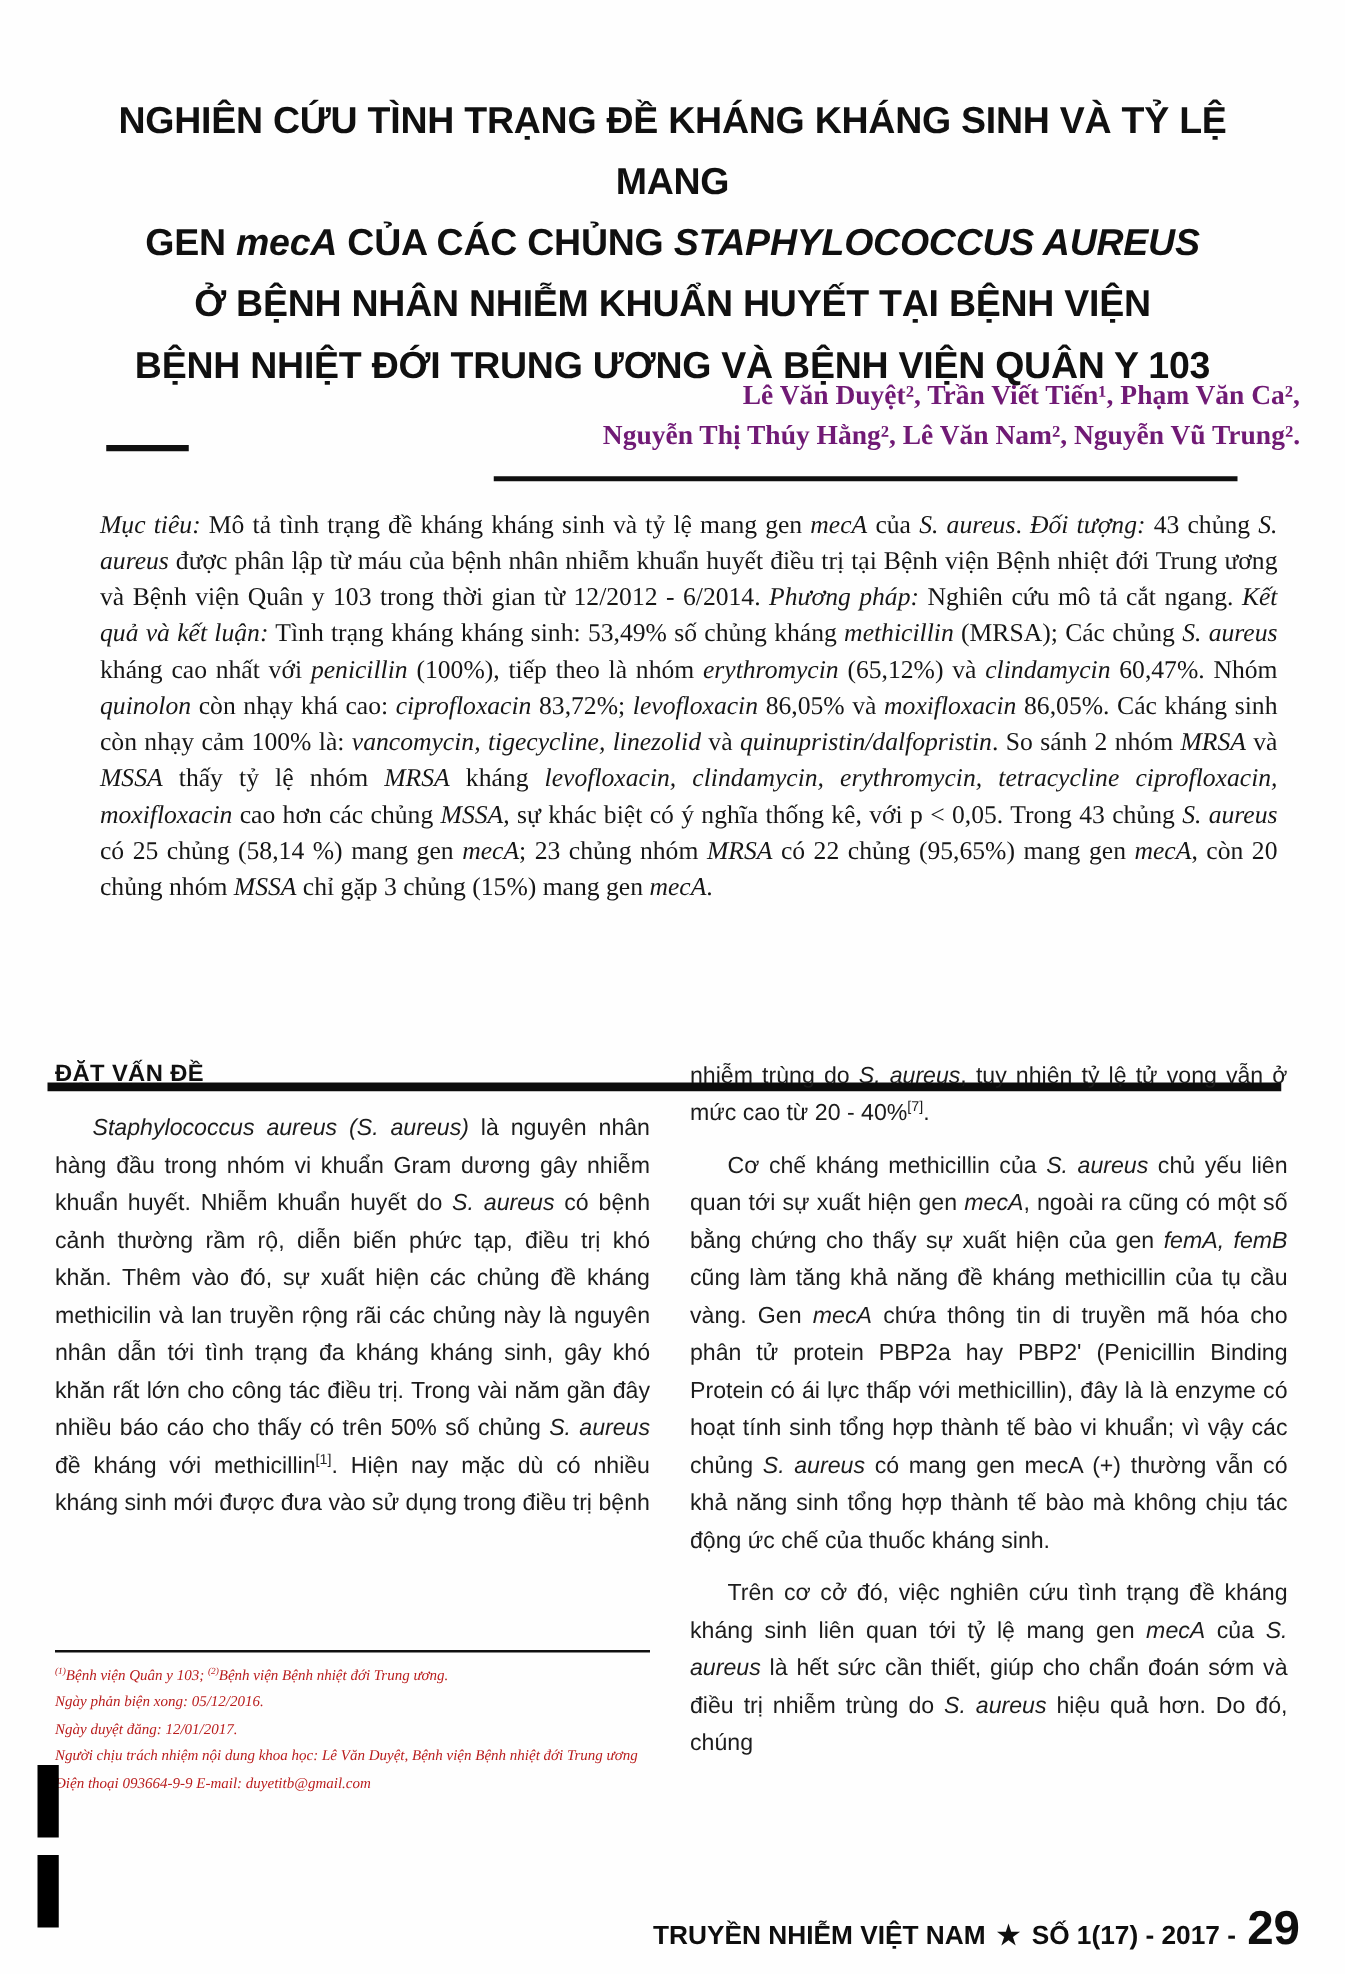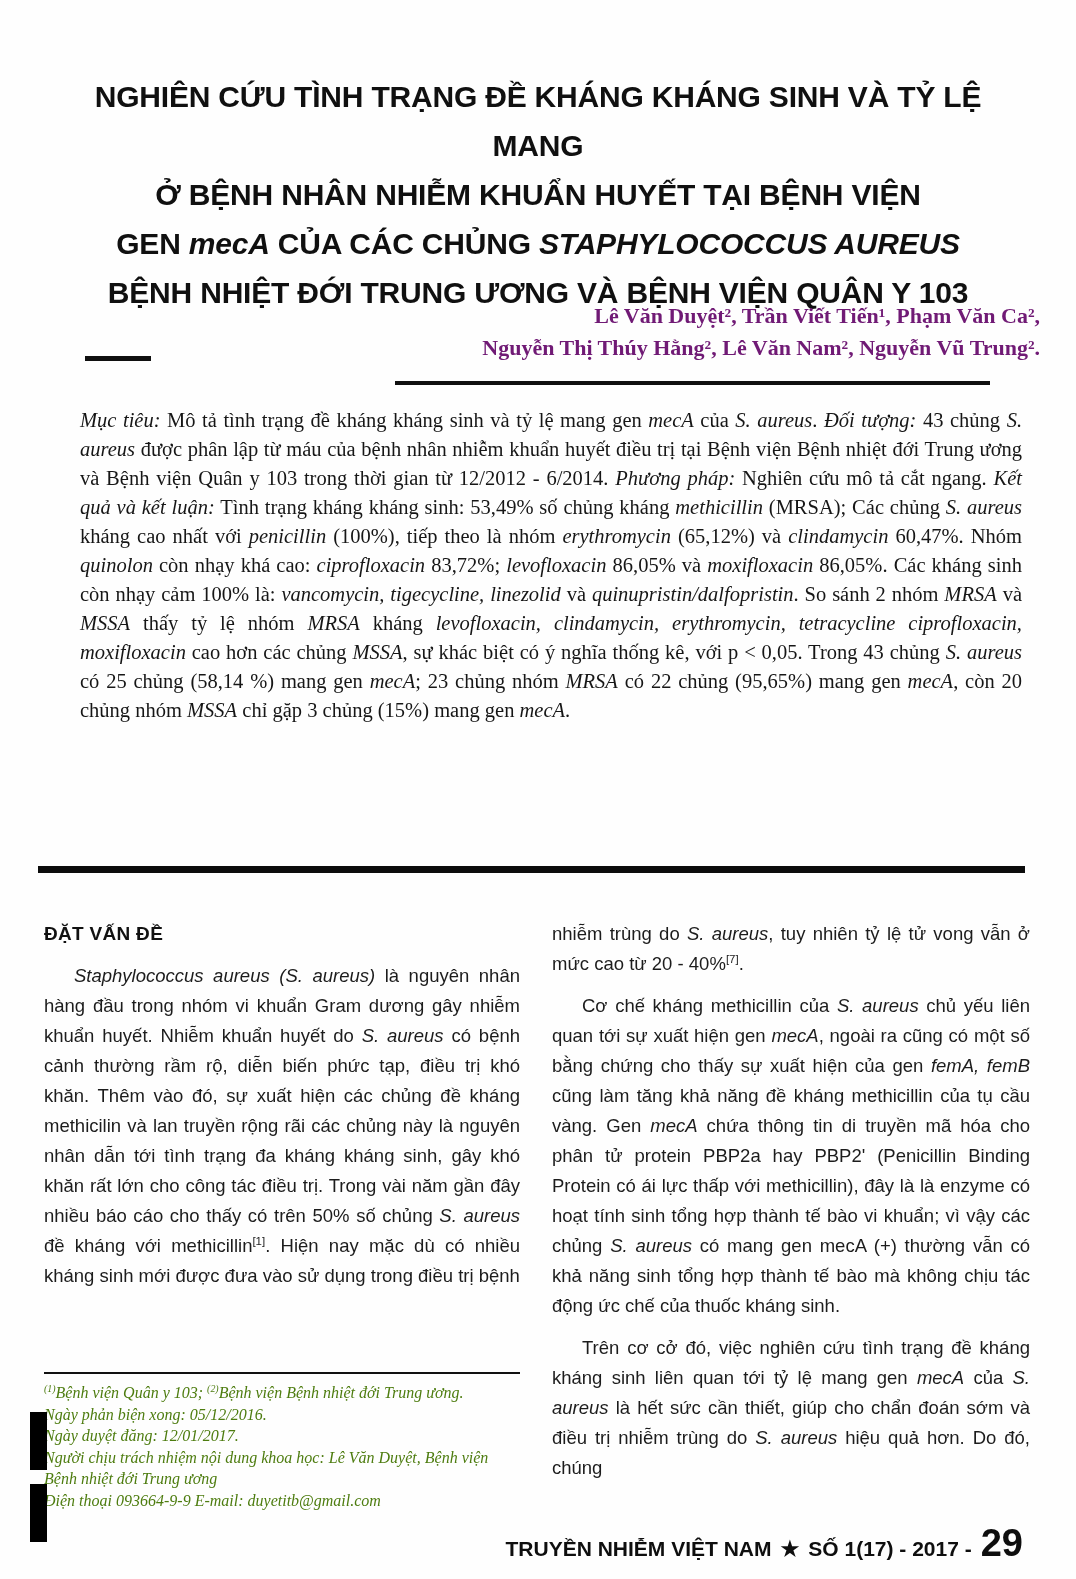--- a/index.html
+++ b/index.html
@@ -34,57 +34,57 @@
     position:absolute;left:80px;top:406px;width:942px;
     font-family:"Liberation Serif",serif;
     font-size:20.5px;line-height:29px;text-align:justify;color:#161616;
   }
   .abstract p{margin:0;}
   .keywords{margin-top:14px;text-align:left;}
 
   .rule-thick{position:absolute;left:38px;top:866px;width:987px;height:7px;background:#0c0c0c;}
 
   .col{
-    position:absolute;top:919px;
+    position:absolute;top:845px;
     font-size:18.5px;line-height:30px;text-align:justify;color:#1c1c1c;justify-content:space-between;
   }
   .col-left{left:44px;width:476px;height:592px;display:flex;flex-direction:column;}
   .col-right{left:552px;width:478px;}
   .col h2{font-size:19px;margin:0 0 12px 0;font-weight:bold;letter-spacing:0.3px;color:#111;}
   .body-p{margin:0 0 12px 0;text-indent:30px;}
   .noindent{text-indent:0;}
 
   .footnotes{
     margin-top:auto;
     font-family:"Liberation Serif",serif;font-style:italic;
-    font-size:16px;line-height:21.5px;text-align:left;color:#4d7c0f;
+    font-size:12px;line-height:21.5px;text-align:left;color:#b91c1c;
   }
   .fn-rule{height:2px;background:#111;margin-bottom:8px;width:100%;}
   .fn{white-space:normal;}
 
   .artifact{position:absolute;background:#000;}
   .a1{left:30px;top:1412px;width:17px;height:58px;}
   .a2{left:30px;top:1484px;width:17px;height:58px;}
 
   .footer{
-    position:absolute;right:53px;top:1522px;
+    position:absolute;right:36px;top:1522px;
     display:flex;align-items:baseline;gap:9px;
     font-weight:bold;font-size:21px;color:#0e0e0e;justify-content:space-between;
   }
   .footer .pagenum{font-size:38px;}
 </style>
 </head>
 <body>
 
 <div class="page">
 
   <div class="title">
     <div class="title-line"><span>NGHIÊN CỨU TÌNH TRẠNG ĐỀ KHÁNG KHÁNG SINH VÀ TỶ LỆ MANG</span></div>
+    <div class="title-line"><span>GEN </span><span class="it">mecA</span><span> CỦA CÁC CHỦNG </span><span class="it">STAPHYLOCOCCUS AUREUS</span></div>
     <div class="title-line"><span>Ở BỆNH NHÂN NHIỄM KHUẨN HUYẾT TẠI BỆNH VIỆN</span></div>
-    <div class="title-line"><span>GEN </span><span class="it">mecA</span><span> CỦA CÁC CHỦNG </span><span class="it">STAPHYLOCOCCUS AUREUS</span></div>
     <div class="title-line"><span>BỆNH NHIỆT ĐỚI TRUNG ƯƠNG VÀ BỆNH VIỆN QUÂN Y 103</span></div>
   </div>
 
   <div class="authors">
     <div>Lê Văn Duyệt², Trần Viết Tiến¹, Phạm Văn Ca²,</div>
     <div>Nguyễn Thị Thúy Hằng², Lê Văn Nam², Nguyễn Vũ Trung².</div>
   </div>
 
   <div class="bar-left"></div>
   <div class="bar-authors"></div>

